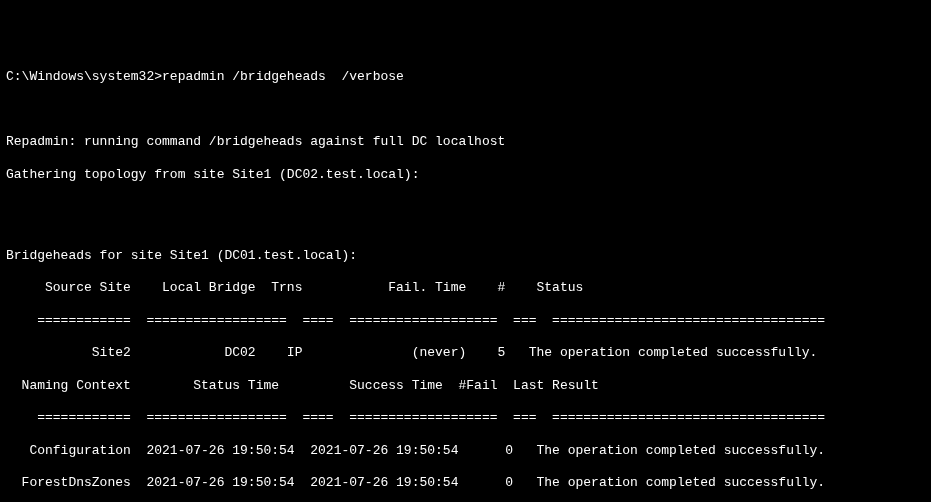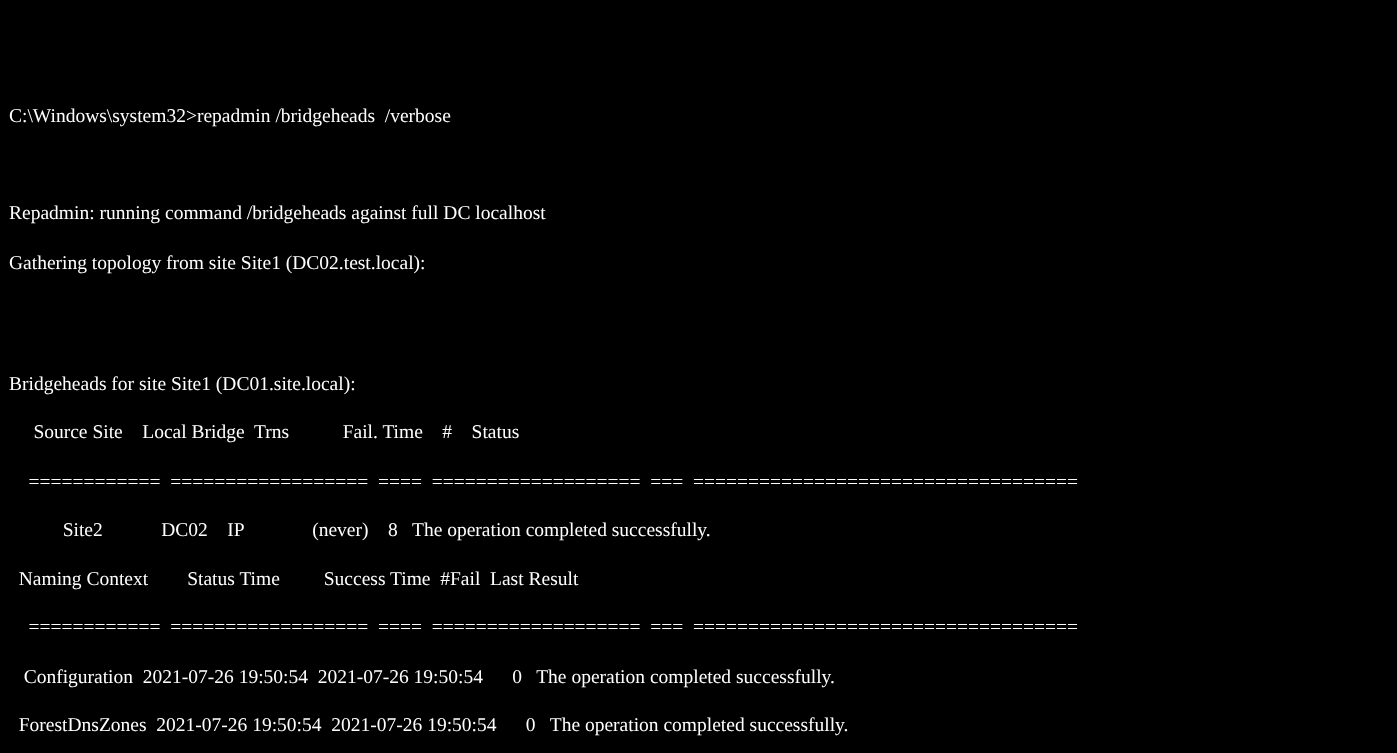--- a/index.html
+++ b/index.html
@@ -7,37 +7,37 @@
       color: #fff;
       font-family: Consolas, "Courier New", monospace;
       font-size: 13px;
       line-height: 1.25;
       margin: 0;
       padding: 4px 6px;
       white-space: pre;
       width: 931px;
       box-sizing: border-box;
     }
-    .ln { display:block;font-family:Liberation Serif, serif; }
+    .ln { display:block; }
   </style>
 </head>
 <body>
 
 
 
 <span class="ln">C:\Windows\system32&gt;repadmin /bridgeheads  /verbose</span>
 <span class="ln"> </span>
 <span class="ln">Repadmin: running command /bridgeheads against full DC localhost</span>
 <span class="ln">Gathering topology from site Site1 (DC02.test.local):</span>
 <span class="ln"> </span>
 
-<span class="ln">Bridgeheads for site Site1 (DC01.site.local):</span>
+<span class="ln">Bridgeheads for site Site1 (DC01.test.local):</span>
 <span class="ln">     Source Site    Local Bridge  Trns           Fail. Time    #    Status</span>
 <span class="ln">    ============  ==================  ====  ===================  ===  ===================================</span>
-<span class="ln">           Site2            DC02    IP              (never)    8   The operation completed successfully.</span>
+<span class="ln">           Site2            DC02    IP              (never)    5   The operation completed successfully.</span>
 <span class="ln">  Naming Context        Status Time         Success Time  #Fail  Last Result</span>
 <span class="ln">    ============  ==================  ====  ===================  ===  ===================================</span>
 <span class="ln">   Configuration  2021-07-26 19:50:54  2021-07-26 19:50:54      0   The operation completed successfully.</span>
 <span class="ln">  ForestDnsZones  2021-07-26 19:50:54  2021-07-26 19:50:54      0   The operation completed successfully.</span>
 
 
 
 
 
 

